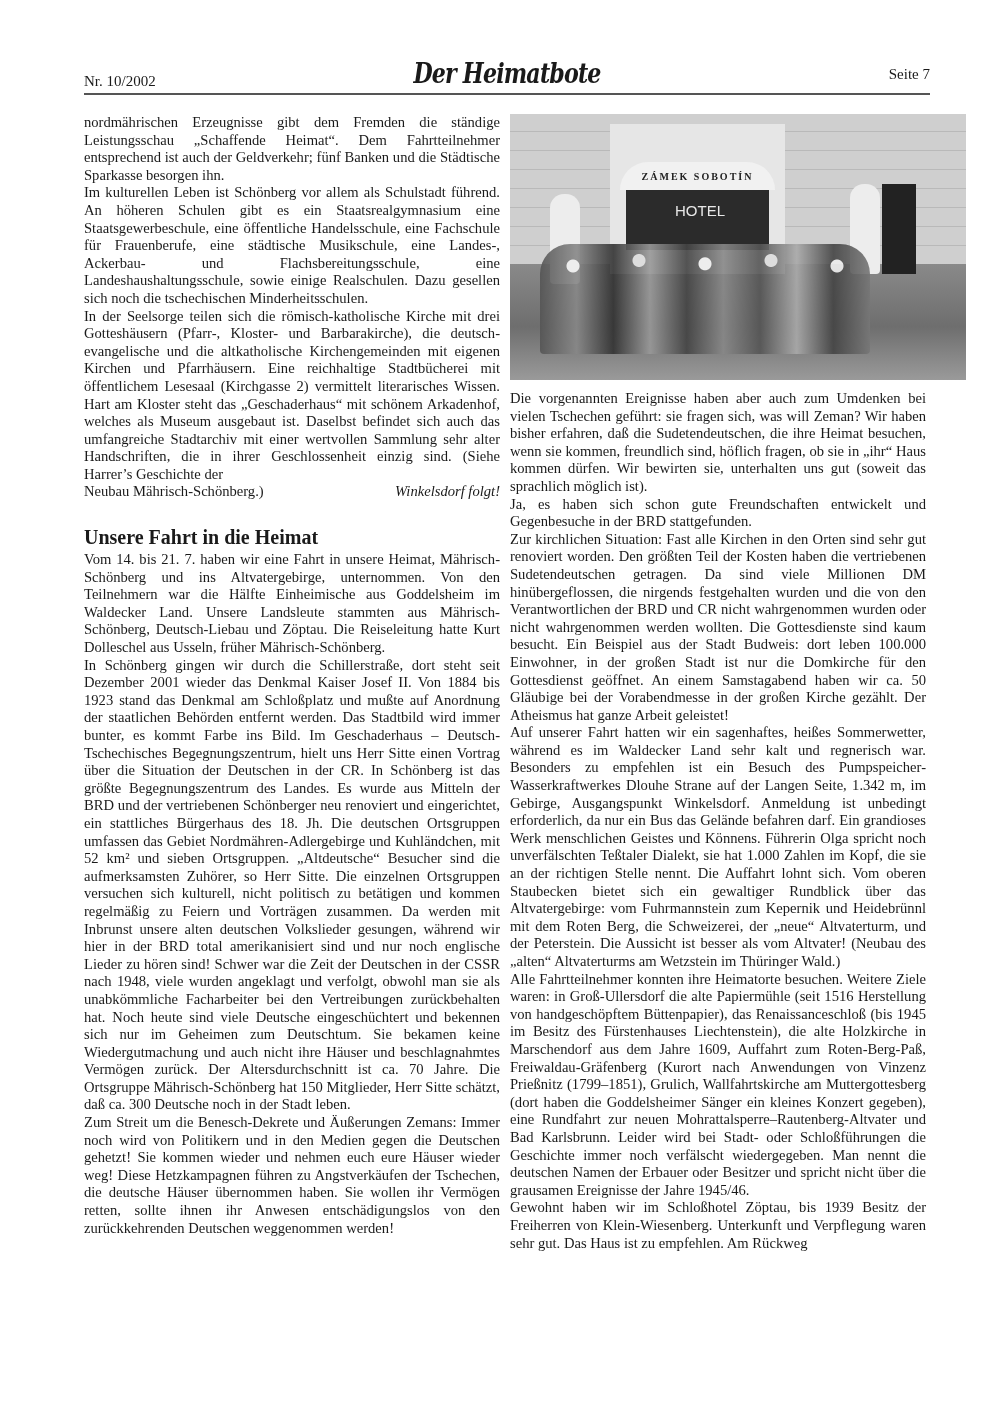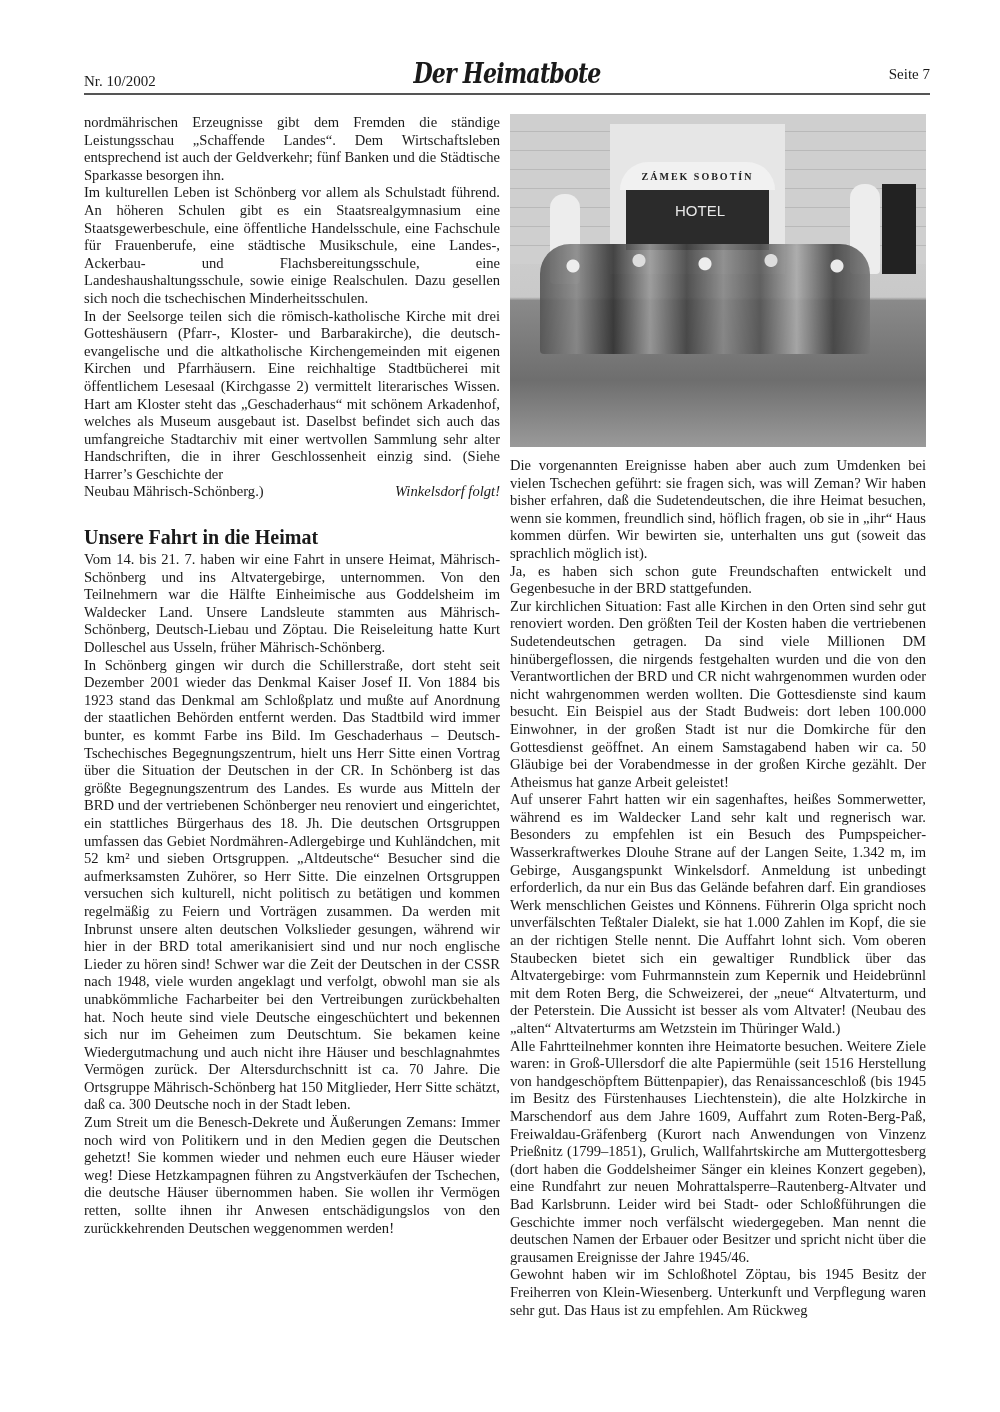--- a/index.html
+++ b/index.html
@@ -16,22 +16,22 @@
   .col { position: absolute; top: 114px; width: 416px; font-size: 14.6px; line-height: 17.6px;
          text-align: justify; hyphens: manual; }
   .col.left { left: 84px; }
   .col.right { left: 510px; }
   .col p { margin: 0; }
   .cont { display: flex; justify-content: space-between; }
   .cont em { font-style: italic; }
   .headline { text-align: left; font-weight: bold; font-size: 20px; line-height: 24px;
               margin: 24px 0 2px 0; }
 
-  .photo { position: relative; width: 416px; height: 333px; margin-bottom: 10px;
-           background: linear-gradient(#d8d8d8, #c9c9c9 55%, #8a8a8a 56%, #6e6e6e 80%, #9a9a9a); overflow: hidden; }
+  .photo { position: relative; width: 416px; height: 266px; margin-bottom: 10px;
+           background: linear-gradient(#d8d8d8, #c9c9c9 55%, #8a8a8a 56%, #6e6e6e 80%, #9a9a9a); overflow: hidden; padding-left: 40px; }
   .photo .wall { position: absolute; left: 0; top: 0; right: 0; height: 150px;
                  background: repeating-linear-gradient(0deg, #cfcfcf 0 18px, #b9b9b9 18px 19px); }
   .photo .portal { position: absolute; left: 100px; top: 10px; width: 175px; height: 150px;
                    background: #e6e6e6; }
   .photo .arch { position: absolute; left: 110px; top: 48px; width: 155px; height: 28px;
                  border-radius: 80px 80px 0 0; background: #f1f1f1; font-size: 10px;
                  text-align: center; line-height: 30px; letter-spacing: 2px; color: #222; font-weight: bold; }
   .photo .door { position: absolute; left: 116px; top: 76px; width: 143px; height: 60px; background: #2b2b2b; }
   .photo .hotel { position: absolute; left: 150px; top: 88px; width: 80px; text-align: center;
                   color: #e8e8e8; font-family: "Liberation Sans", sans-serif; font-weight: normal; font-size: 15px; }
@@ -51,21 +51,21 @@
 <body>
 
 <div class="header">
   <span class="issue">Nr. 10/2002</span>
   <div class="masthead">Der Heimatbote</div>
   <span class="pageno">Seite 7</span>
 </div>
 <div class="rule"></div>
 
 <div class="col left">
-  <p>nordmährischen Erzeugnisse gibt dem Fremden die ständige Leistungsschau „Schaffende Landes“. Dem Wirtschaftsleben entsprechend ist auch der Geldverkehr; fünf Banken und die Städtische Sparkasse besorgen ihn.</p>
+  <p>nordmährischen Erzeugnisse gibt dem Fremden die ständige Leistungsschau „Schaffende Heimat“. Dem Fahrtteilnehmer entsprechend ist auch der Geldverkehr; fünf Banken und die Städtische Sparkasse besorgen ihn.</p>
   <p>Im kulturellen Leben ist Schönberg vor allem als Schulstadt führend. An höheren Schulen gibt es ein Staatsrealgymnasium eine Staatsgewerbeschule, eine öffentliche Handelsschule, eine Fachschule für Frauenberufe, eine städtische Musikschule, eine Landes-, Ackerbau- und Flachsbereitungsschule, eine Landeshaushaltungsschule, sowie einige Realschulen. Dazu gesellen sich noch die tschechischen Minderheitsschulen.</p>
   <p>In der Seelsorge teilen sich die römisch-katholische Kirche mit drei Gotteshäusern (Pfarr-, Kloster- und Barbarakirche), die deutsch-evangelische und die altkatholische Kirchengemeinden mit eigenen Kirchen und Pfarrhäusern. Eine reichhaltige Stadtbücherei mit öffentlichem Lesesaal (Kirchgasse 2) vermittelt literarisches Wissen. Hart am Kloster steht das „Geschaderhaus“ mit schönem Arkadenhof, welches als Museum ausgebaut ist. Daselbst befindet sich auch das umfangreiche Stadtarchiv mit einer wertvollen Sammlung sehr alter Handschriften, die in ihrer Geschlossenheit einzig sind. (Siehe Harrer’s Geschichte der</p>
   <p class="cont">
     <span>Neubau Mährisch-Schönberg.)</span>
     <em>Winkelsdorf folgt!</em>
   </p>
   <h2 class="headline">Unsere Fahrt in die Heimat</h2>
   <p>Vom 14. bis 21. 7. haben wir eine Fahrt in unsere Heimat, Mährisch-Schönberg und ins Altvatergebirge, unternommen. Von den Teilnehmern war die Hälfte Einheimische aus Goddelsheim im Waldecker Land. Unsere Landsleute stammten aus Mährisch-Schönberg, Deutsch-Liebau und Zöptau. Die Reiseleitung hatte Kurt Dolleschel aus Usseln, früher Mährisch-Schönberg.</p>
   <p>In Schönberg gingen wir durch die Schillerstraße, dort steht seit Dezember 2001 wieder das Denkmal Kaiser Josef II. Von 1884 bis 1923 stand das Denkmal am Schloßplatz und mußte auf Anordnung der staatlichen Behörden entfernt werden. Das Stadtbild wird immer bunter, es kommt Farbe ins Bild. Im Geschaderhaus – Deutsch-Tschechisches Begegnungszentrum, hielt uns Herr Sitte einen Vortrag über die Situation der Deutschen in der CR. In Schönberg ist das größte Begegnungszentrum des Landes. Es wurde aus Mitteln der BRD und der vertriebenen Schönberger neu renoviert und eingerichtet, ein stattliches Bürgerhaus des 18. Jh. Die deutschen Ortsgruppen umfassen das Gebiet Nordmähren-Adlergebirge und Kuhländchen, mit 52 km² und sieben Ortsgruppen. „Altdeutsche“ Besucher sind die aufmerksamsten Zuhörer, so Herr Sitte. Die einzelnen Ortsgruppen versuchen sich kulturell, nicht politisch zu betätigen und kommen regelmäßig zu Feiern und Vorträgen zusammen. Da werden mit Inbrunst unsere alten deutschen Volkslieder gesungen, während wir hier in der BRD total amerikanisiert sind und nur noch englische Lieder zu hören sind! Schwer war die Zeit der Deutschen in der CSSR nach 1948, viele wurden angeklagt und verfolgt, obwohl man sie als unabkömmliche Facharbeiter bei den Vertreibungen zurückbehalten hat. Noch heute sind viele Deutsche eingeschüchtert und bekennen sich nur im Geheimen zum Deutschtum. Sie bekamen keine Wiedergutmachung und auch nicht ihre Häuser und beschlagnahmtes Vermögen zurück. Der Altersdurchschnitt ist ca. 70 Jahre. Die Ortsgruppe Mährisch-Schönberg hat 150 Mitglieder, Herr Sitte schätzt, daß ca. 300 Deutsche noch in der Stadt leben.</p>
   <p>Zum Streit um die Benesch-Dekrete und Äußerungen Zemans: Immer noch wird von Politikern und in den Medien gegen die Deutschen gehetzt! Sie kommen wieder und nehmen euch eure Häuser wieder weg! Diese Hetzkampagnen führen zu Angstverkäufen der Tschechen, die deutsche Häuser übernommen haben. Sie wollen ihr Vermögen retten, sollte ihnen ihr Anwesen entschädigungslos von den zurückkehrenden Deutschen weggenommen werden!</p>
@@ -81,14 +81,14 @@
     <div class="statue l"></div>
     <div class="statue r"></div>
     <div class="window"></div>
     <div class="crowd"></div>
   </div>
   <p>Die vorgenannten Ereignisse haben aber auch zum Umdenken bei vielen Tschechen geführt: sie fragen sich, was will Zeman? Wir haben bisher erfahren, daß die Sudetendeutschen, die ihre Heimat besuchen, wenn sie kommen, freundlich sind, höflich fragen, ob sie in „ihr“ Haus kommen dürfen. Wir bewirten sie, unterhalten uns gut (soweit das sprachlich möglich ist).</p>
   <p>Ja, es haben sich schon gute Freundschaften entwickelt und Gegenbesuche in der BRD stattgefunden.</p>
   <p>Zur kirchlichen Situation: Fast alle Kirchen in den Orten sind sehr gut renoviert worden. Den größten Teil der Kosten haben die vertriebenen Sudetendeutschen getragen. Da sind viele Millionen DM hinübergeflossen, die nirgends festgehalten wurden und die von den Verantwortlichen der BRD und CR nicht wahrgenommen wurden oder nicht wahrgenommen werden wollten. Die Gottesdienste sind kaum besucht. Ein Beispiel aus der Stadt Budweis: dort leben 100.000 Einwohner, in der großen Stadt ist nur die Domkirche für den Gottesdienst geöffnet. An einem Samstagabend haben wir ca. 50 Gläubige bei der Vorabendmesse in der großen Kirche gezählt. Der Atheismus hat ganze Arbeit geleistet!</p>
   <p>Auf unserer Fahrt hatten wir ein sagenhaftes, heißes Sommerwetter, während es im Waldecker Land sehr kalt und regnerisch war. Besonders zu empfehlen ist ein Besuch des Pumpspeicher-Wasserkraftwerkes Dlouhe Strane auf der Langen Seite, 1.342 m, im Gebirge, Ausgangspunkt Winkelsdorf. Anmeldung ist unbedingt erforderlich, da nur ein Bus das Gelände befahren darf. Ein grandioses Werk menschlichen Geistes und Könnens. Führerin Olga spricht noch unverfälschten Teßtaler Dialekt, sie hat 1.000 Zahlen im Kopf, die sie an der richtigen Stelle nennt. Die Auffahrt lohnt sich. Vom oberen Staubecken bietet sich ein gewaltiger Rundblick über das Altvatergebirge: vom Fuhrmannstein zum Kepernik und Heidebrünnl mit dem Roten Berg, die Schweizerei, der „neue“ Altvaterturm, und der Peterstein. Die Aussicht ist besser als vom Altvater! (Neubau des „alten“ Altvaterturms am Wetzstein im Thüringer Wald.)</p>
   <p>Alle Fahrtteilnehmer konnten ihre Heimatorte besuchen. Weitere Ziele waren: in Groß-Ullersdorf die alte Papiermühle (seit 1516 Herstellung von handgeschöpftem Büttenpapier), das Renaissanceschloß (bis 1945 im Besitz des Fürstenhauses Liechtenstein), die alte Holzkirche in Marschendorf aus dem Jahre 1609, Auffahrt zum Roten-Berg-Paß, Freiwaldau-Gräfenberg (Kurort nach Anwendungen von Vinzenz Prießnitz (1799–1851), Grulich, Wallfahrtskirche am Muttergottesberg (dort haben die Goddelsheimer Sänger ein kleines Konzert gegeben), eine Rundfahrt zur neuen Mohrattalsperre–Rautenberg-Altvater und Bad Karlsbrunn. Leider wird bei Stadt- oder Schloßführungen die Geschichte immer noch verfälscht wiedergegeben. Man nennt die deutschen Namen der Erbauer oder Besitzer und spricht nicht über die grausamen Ereignisse der Jahre 1945/46.</p>
-  <p>Gewohnt haben wir im Schloßhotel Zöptau, bis 1945 Besitz der Freiherren von Klein-Wiesenberg. Unterkunft und Verpflegung waren sehr gut. Das Haus ist zu empfehlen. Am Rückweg</p>
+  <p>Gewohnt haben wir im Schloßhotel Zöptau, bis 1939 Besitz der Freiherren von Klein-Wiesenberg. Unterkunft und Verpflegung waren sehr gut. Das Haus ist zu empfehlen. Am Rückweg</p>
 </div>
 
 </body></html>

